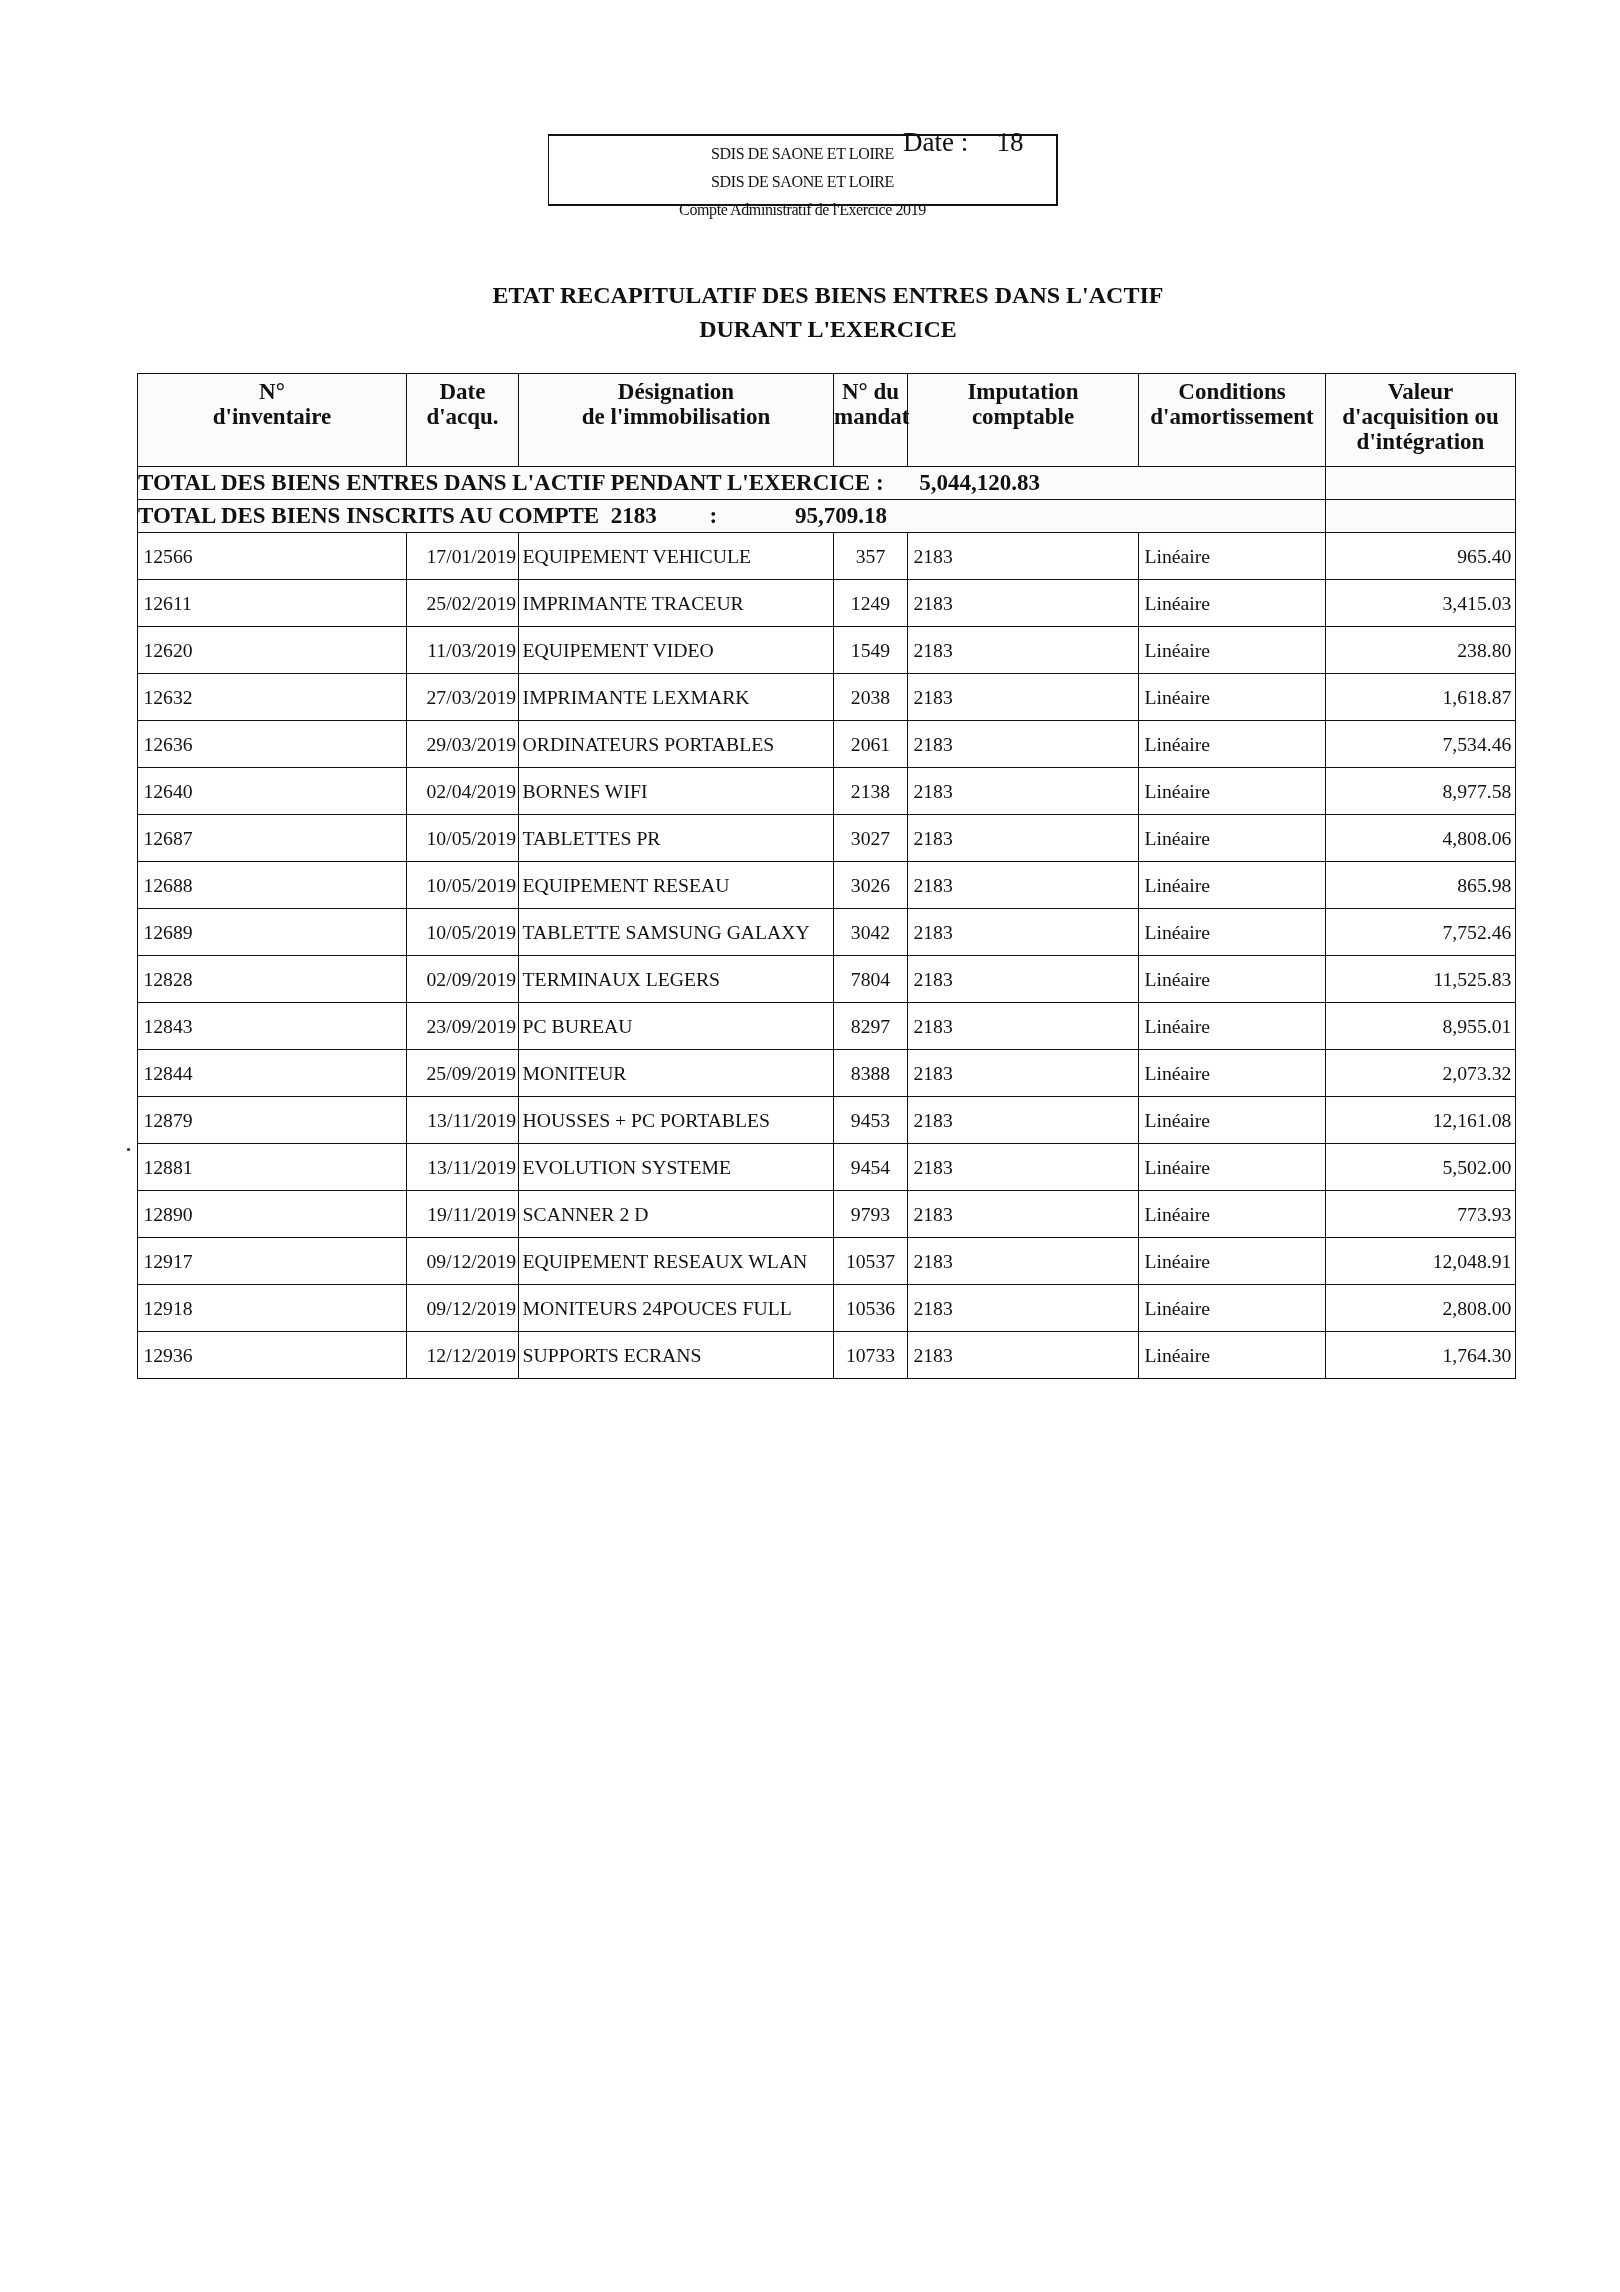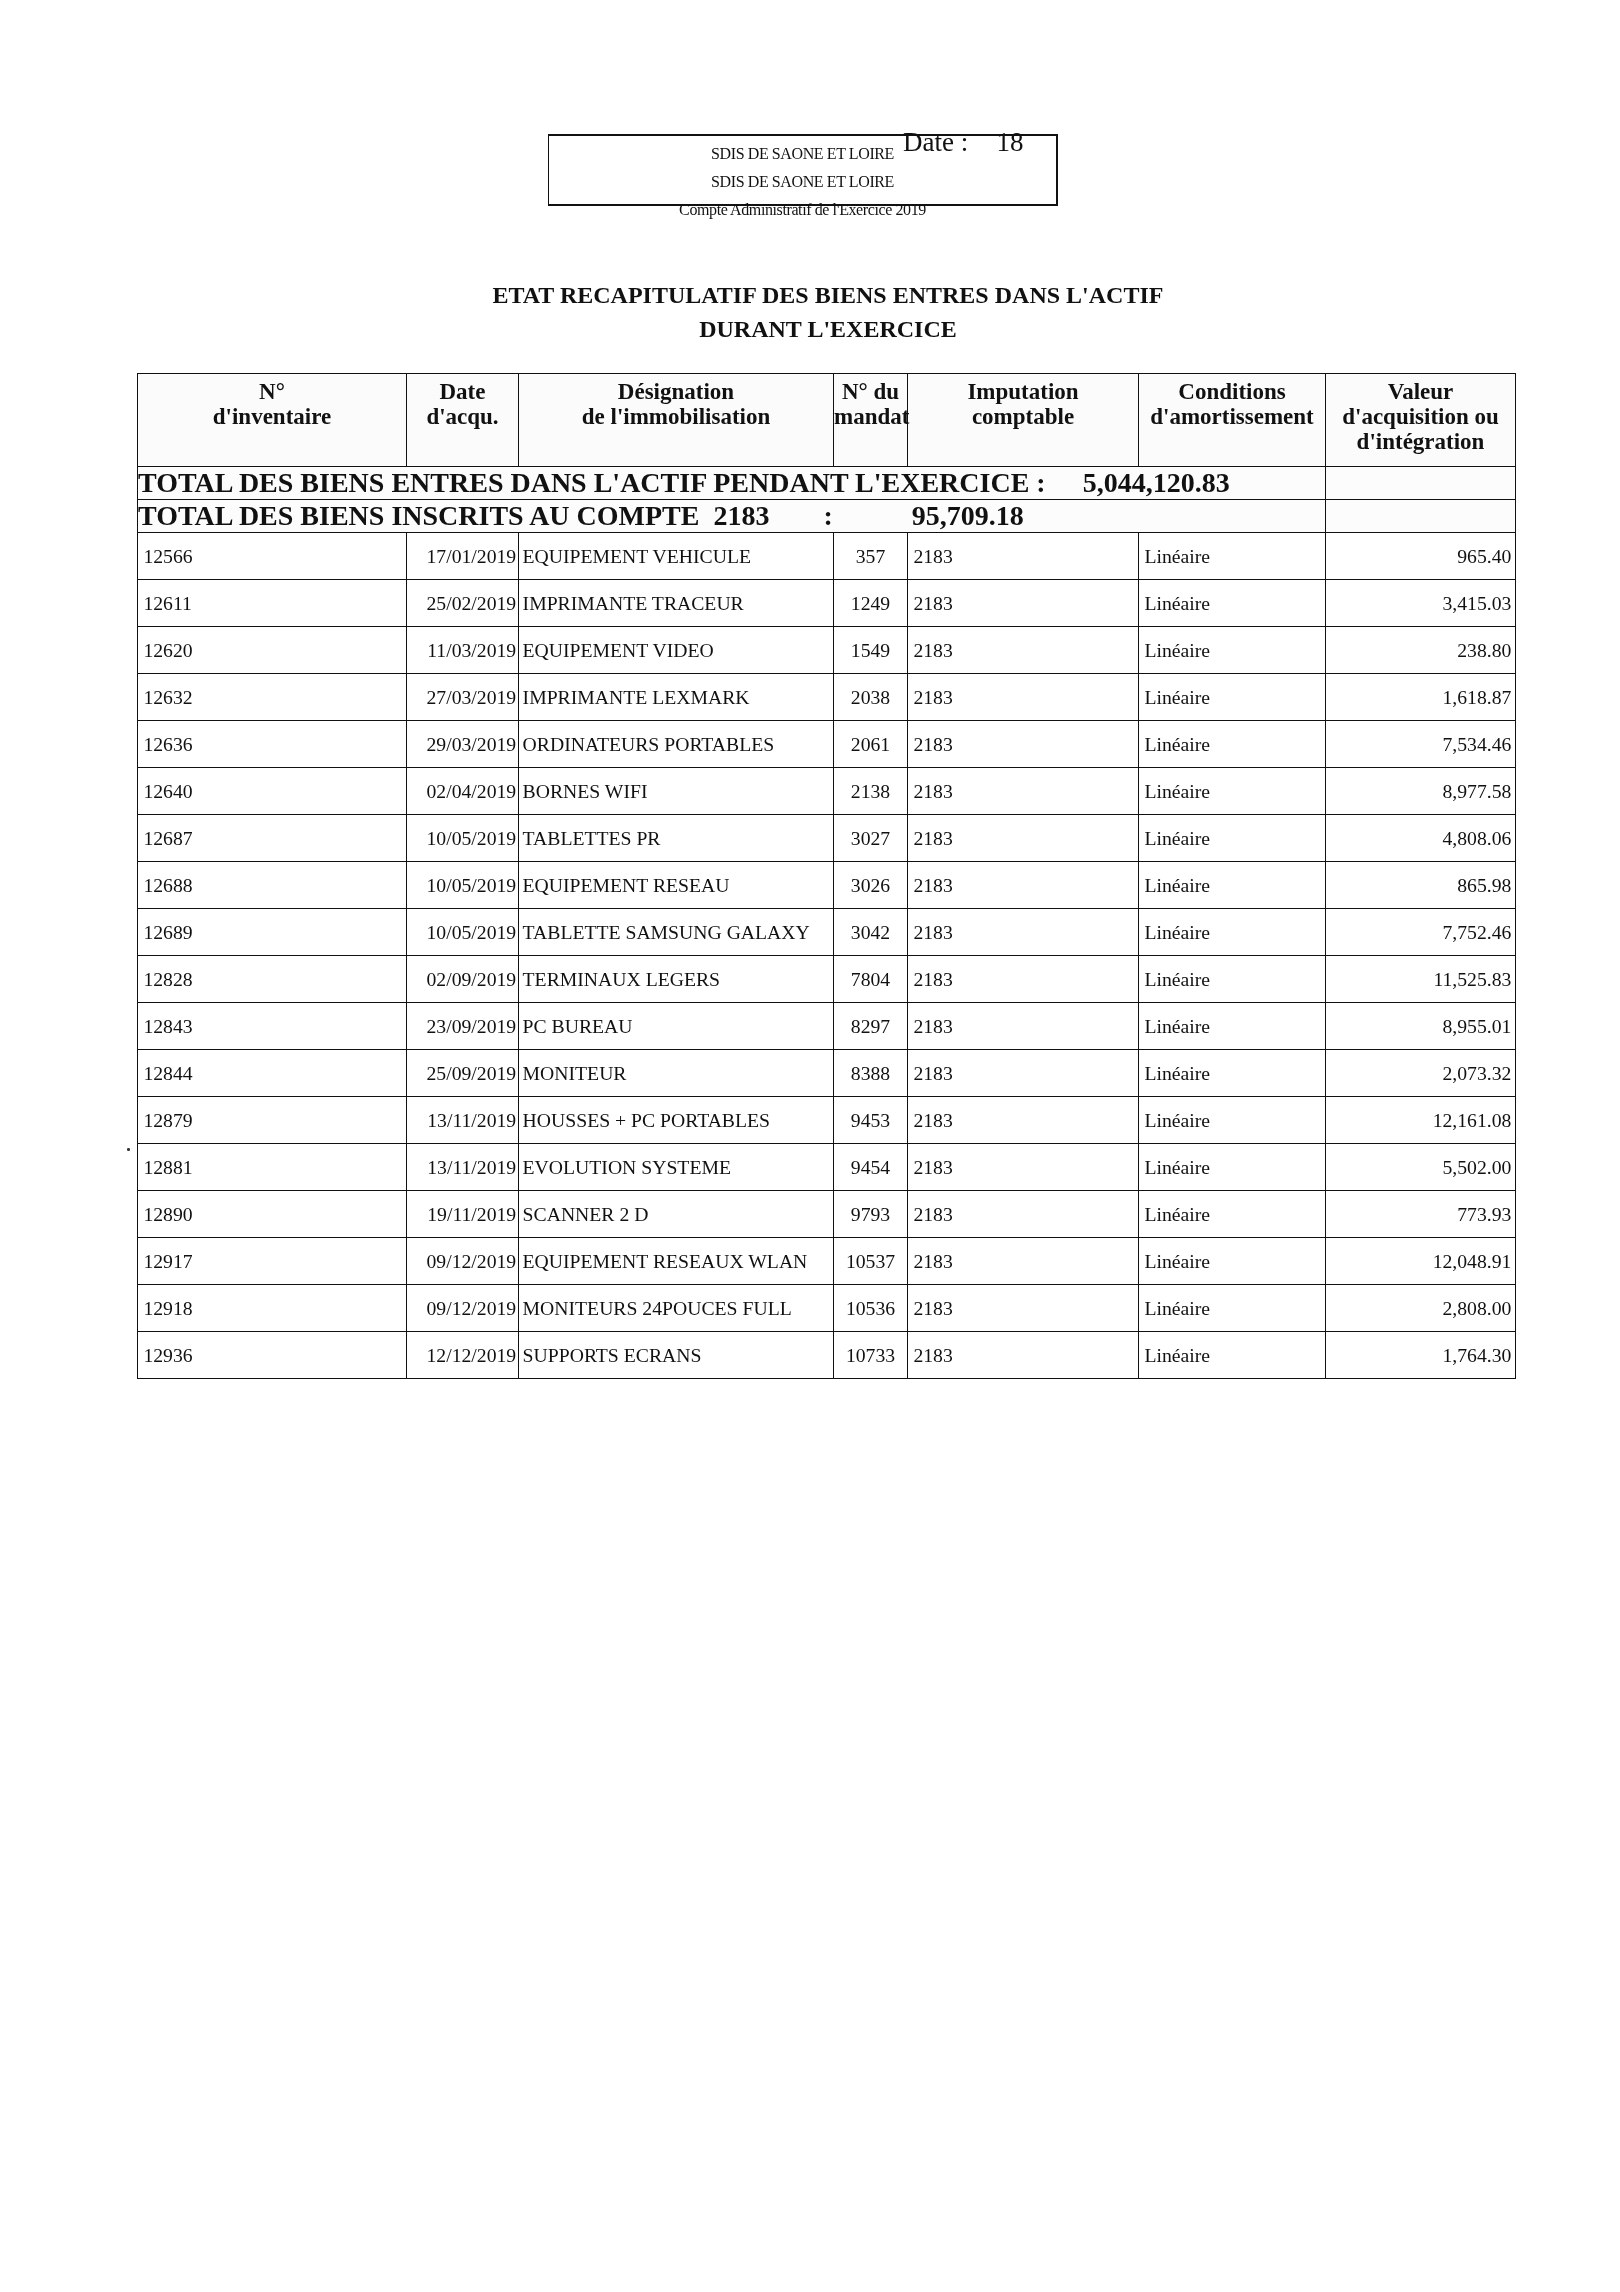--- a/index.html
+++ b/index.html
@@ -13,21 +13,21 @@
   .page-num span { display: inline-block; }
   .page-num .pg-label { margin-right: 21.5px; }
   .title { position: absolute; left: 18px; width: 1620px; top: 278px; text-align: center;
            font-size: 24px; line-height: 34px; letter-spacing: 0px; font-weight: bold; }
   table.assets { position: absolute; left: 137px; top: 373px; border-collapse: collapse;
                  table-layout: fixed; width: 1378px; }
   table.assets td, table.assets th { border: 1.8px solid #111; padding: 0; box-sizing: border-box; }
   table.assets th { font-weight: bold; font-size: 23px; line-height: 25px; vertical-align: top;
                     text-align: center; height: 93px; padding-top: 5.4px;
                     background: #fbfbfb; }
-  .total-row td { font-weight: bold; font-size: 28px; height: 33px; vertical-align: middle;
+  .total-row td { font-weight: bold; font-size: 23px; height: 33px; vertical-align: middle;
                   padding-left: 3.6px; white-space: nowrap; background: #fcfcfc; }
   .total-row .amount { display: inline-block; }
   .data-row td { height: 47px; font-size: 19.7px; vertical-align: middle;
                  border-top: none; border-bottom: none; white-space: nowrap; }
   .data-row:last-child td { border-bottom: 1.8px solid #111; }
   .c-inv { padding-left: 5.4px !important; }
   .c-date { text-align: right; padding-right: 1.8px !important; }
   .c-des { padding-left: 3.6px !important; }
   .c-mand { text-align: center; }
   .c-imp { padding-left: 5.4px !important; }

